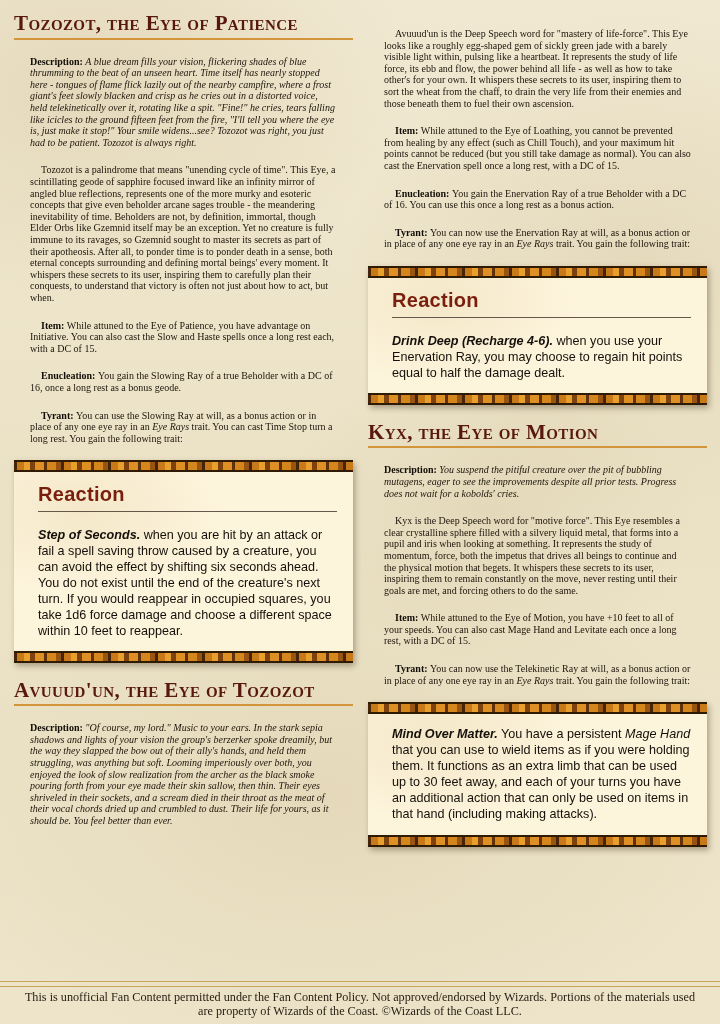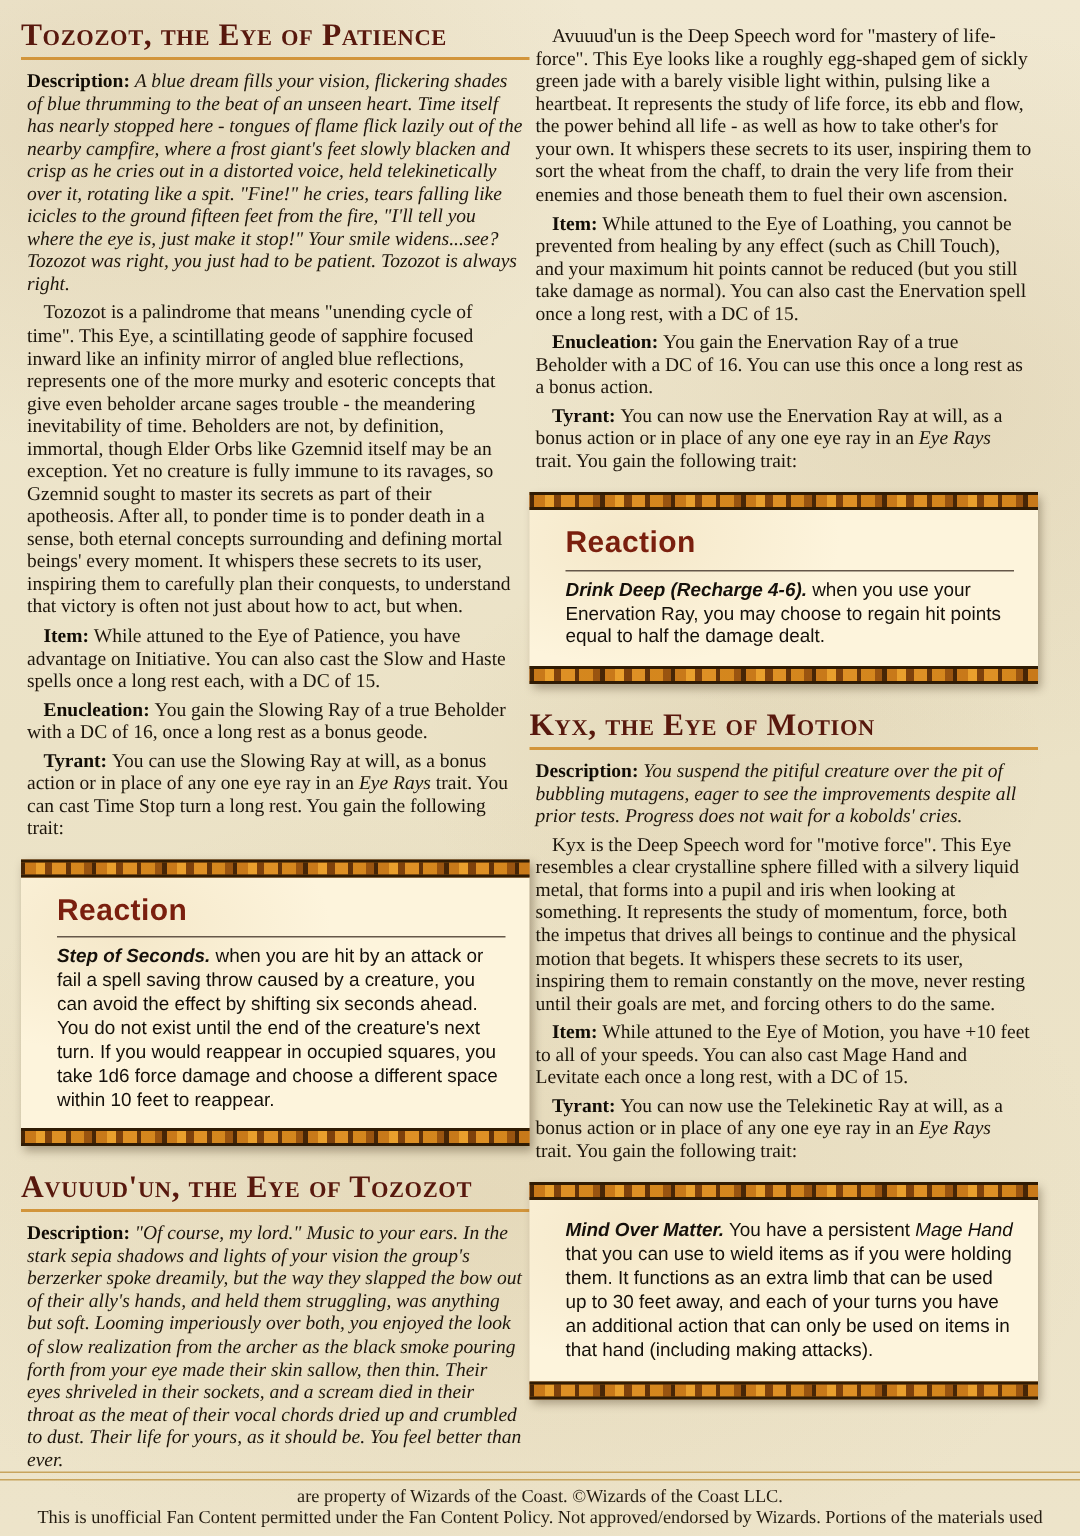--- a/index.html
+++ b/index.html
@@ -9,31 +9,31 @@
     background-color:#ece3c8;
     background-image:
       radial-gradient(ellipse 520px 360px at 12% 8%,  rgba(186,160,108,0.20), transparent 62%),
       radial-gradient(ellipse 480px 420px at 88% 26%, rgba(176,148,98,0.14),  transparent 60%),
       radial-gradient(ellipse 640px 420px at 45% 78%, rgba(190,164,112,0.16), transparent 65%),
       radial-gradient(ellipse 300px 220px at 68% 50%, rgba(158,128,78,0.10),  transparent 70%),
       linear-gradient(180deg,#f0e8d1 0%,#ebe2c6 48%,#ede4ca 100%);
     font-family:"Liberation Serif","DejaVu Serif",serif;
     color:#1d150b;
   }
-  .columns { display:flex; padding:12px 13px 0 14px; }
+  .columns { display:flex; gap:15px; padding:12px 13px 0 14px; }
   .col { width:339px; flex:0 0 339px; }
 
   .sec-title {
     font-size:21px; line-height:1.08; font-variant:small-caps; font-weight:bold;
     color:#58180D; letter-spacing:0.4px;
     border-bottom:2px solid #D2953B; padding-bottom:3px; margin:0 0 6px 0;
   }
   .sec-title.later { margin-top:5px; }
 
-  p { margin:4px; font-size:13px; line-height:1.16; }
+  p { margin:16px; font-size:10px; line-height:1.16; }
   p.ind { text-indent:11px; }
   .lbl { font-weight:bold; color:#120d06; }
   .desc-text { font-style:italic; }
   .it { font-style:italic; }
 
   .note {
     background:#FDF4DC;
     background-image:radial-gradient(ellipse 200px 120px at 20% 25%, rgba(205,175,115,0.18), transparent 70%);
     margin:14px 0 16px 0;
     box-shadow:2px 3px 6px rgba(45,28,6,0.35);
@@ -50,21 +50,21 @@
   }
   .note-inner {
     padding:7px 16px 11px 24px;
     font-family:"Liberation Sans","DejaVu Sans",sans-serif;
     font-size:12.6px; line-height:1.26; color:#15100a;
   }
   .note-inner.no-title { padding-top:13px; padding-bottom:13px; }
   .note-title {
     font-family:"Liberation Sans","DejaVu Sans",sans-serif;
     font-size:20px; font-weight:bold; color:#7A1F0E; letter-spacing:0.3px;
-    padding:3px 0 4px 0; border-bottom:1.5px solid #655749; margin-bottom:5px;
+    padding:3px 0 4px 0; border-bottom:1.5px solid #655749; margin-bottom:16px;
   }
   .trait-name { font-weight:bold; font-style:italic; }
 
   .footer-rule {
     position:absolute; left:0; right:0; bottom:37px; height:4px;
     border-top:1px solid #C8A45C; border-bottom:1px solid #C8A45C;
   }
   .footer {
     position:absolute; left:0; right:0; bottom:5px; text-align:center;
     font-size:12.2px; line-height:1.2; color:#241c10;
@@ -141,16 +141,16 @@
           <div><span class="trait-name">Mind Over Matter.</span><span> You have a persistent </span><span class="it">Mage Hand</span><span> that you can use to wield items as if you were holding them. It functions as an extra limb that can be used up to 30 feet away, and each of your turns you have an additional action that can only be used on items in that hand (including making attacks).</span></div>
         </div>
         <div class="note-border"></div>
       </div>
 
     </div>
   </div>
 
   <div class="footer-rule"></div>
   <div class="footer">
+    <div>This is unofficial Fan Content permitted under the Fan Content Policy. Not approved/endorsed by Wizards. Portions of the materials used</div>
     <div>are property of Wizards of the Coast. ©Wizards of the Coast LLC.</div>
-    <div>This is unofficial Fan Content permitted under the Fan Content Policy. Not approved/endorsed by Wizards. Portions of the materials used</div>
   </div>
 </div>
 
 </body></html>

